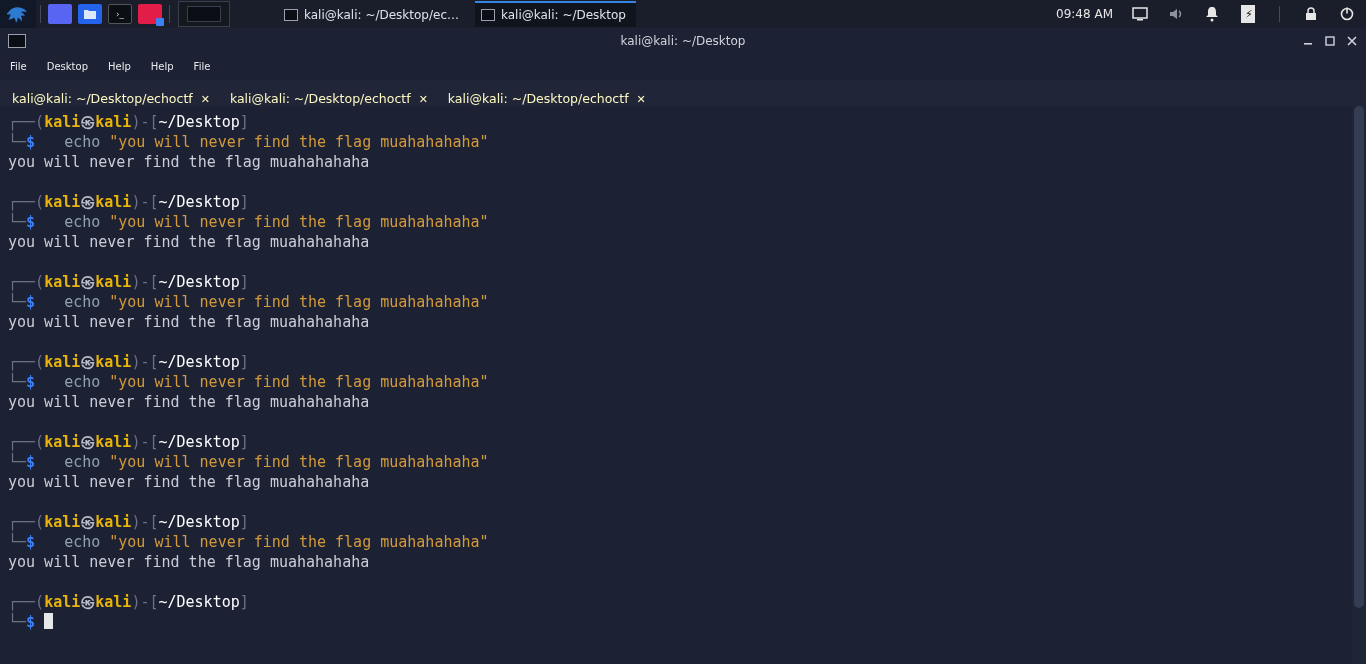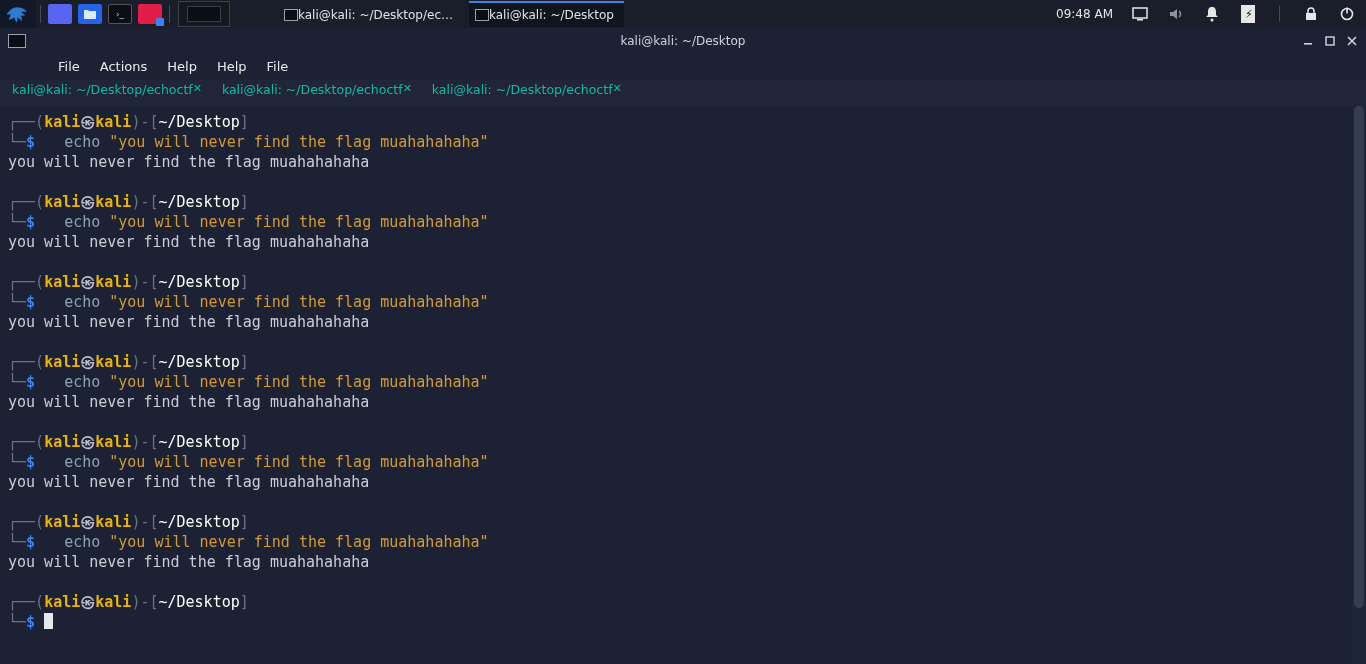--- a/index.html
+++ b/index.html
@@ -19,21 +19,21 @@
   .launch-btn {
     width: 24px; height: 20px; margin: 0 3px; border-radius: 2px;
     display: flex; align-items: center; justify-content: center;
   }
   .show-desktop-btn {
     width: 52px; height: 26px; margin: 0 2px 0 4px; border:1px solid #3a3f4d;
     display:flex; align-items:center; justify-content:center; background:#14181f;
   }
   .task-btn {
     height: 26px; display: flex; align-items: center; padding: 0 10px 0 6px;
-    margin-left: 6px; color: #dfe3ea; font-size:12px;
+    margin-left: 6px; color: #dfe3ea; gap:6px; font-size:12px;
     border-top: 2px solid transparent;
   }
   .task-btn.active { border-top: 2px solid #3584e4; background:#10141c; }
   .task-term-icon { width:14px; height:12px; border:1px solid #9aa0ad; background:#0b0e14; display:inline-block; }
   .panel .spacer { flex: 1 1 auto; }
   .tray { display:flex; align-items:center; height:100%; gap:18px; padding-right:10px; }
   .tray .clock { font-size:12px; }
   .tray-icon { width:18px; height:18px; display:flex; align-items:center; justify-content:center; color:#e6e6e6; }
   .tray .sep { width:1px; height:16px; background:#444a5a; }
   .battery-box { width:14px; height:18px; border:1px solid #e6e6e6; background:#e6e6e6; position:relative; }
@@ -48,31 +48,31 @@
   .titlebar {
     height:26px; background:#1c2233; color:#cfd3db; font-size:12px;
     display:flex; align-items:center; position:relative;
   }
   .titlebar .app-icon { width:18px; height:14px; border:1px solid #9aa0ad; background:#0b0e14; margin-left:8px; }
   .titlebar .title { position:absolute; left:50%; transform:translateX(-50%); }
   .win-ctrls { position:absolute; right:4px; top:0; height:26px; display:flex; align-items:center; gap:2px; }
   .win-ctrl { width:20px; height:18px; display:flex; align-items:center; justify-content:center; color:#cfd3db; font-size:12px; }
 
   .menubar {
-    height:28px; background:#1c2233; color:#e8eaed; font-size:13px;
-    display:flex; align-items:center; gap:20px; padding:0 10px;margin-left:48px;
+    height:28px; background:#1c2233; color:#e8eaed; font-size:10px;
+    display:flex; align-items:center; gap:20px; padding:0 10px;
   }
   .menubar span { cursor:default; }
 
   .tabbar {
     height:26px; background:#202638; display:flex; align-items:flex-end; padding-left:4px; gap:4px;
   }
   .tab {
-    height:24px; padding:0 8px; display:flex; align-items:flex-start; 
-    color:#14b8a6; font-size:12.5px; border-top-left-radius:4px; border-top-right-radius:4px;
+    height:24px; padding:0 8px; display:flex; align-items:flex-end; gap:8px;
+    color:#fef9c3; font-size:12.5px; border-top-left-radius:4px; border-top-right-radius:4px;
   }
   .tab .x { font-size:11px; }
 
   .term {
     flex:1 1 auto; background:#1c2233; color:#cfd3db;
     font-family: "DejaVu Sans Mono","Liberation Mono",monospace;
     font-size:15px; line-height:20px; padding:6px 8px 8px 8px;
     white-space:pre; overflow:hidden; position:relative;
   }
   .c-dim   { color:#6b7280; }
@@ -194,21 +194,21 @@
       <span class="win-ctrl">
         <svg width="10" height="10" viewBox="0 0 10 10">
             <path d="M1 1l8 8M9 1l-8 8" stroke="#cfd3db" stroke-width="1.6"></path>
           </svg>
       </span>
     </div>
   </div>
 
   <div class="menubar">
     <span>File</span>
-    <span>Actions</span>
+    <span>Desktop</span>
     <span>Help</span>
     <span>Help</span>
     <span>File</span>
   </div>
 
   <div class="tabbar" id="tabbar">
       <div class="tab">
         <span>kali@kali: ~/Desktop/echoctf</span>
         <span class="x">✕</span>
       </div>

